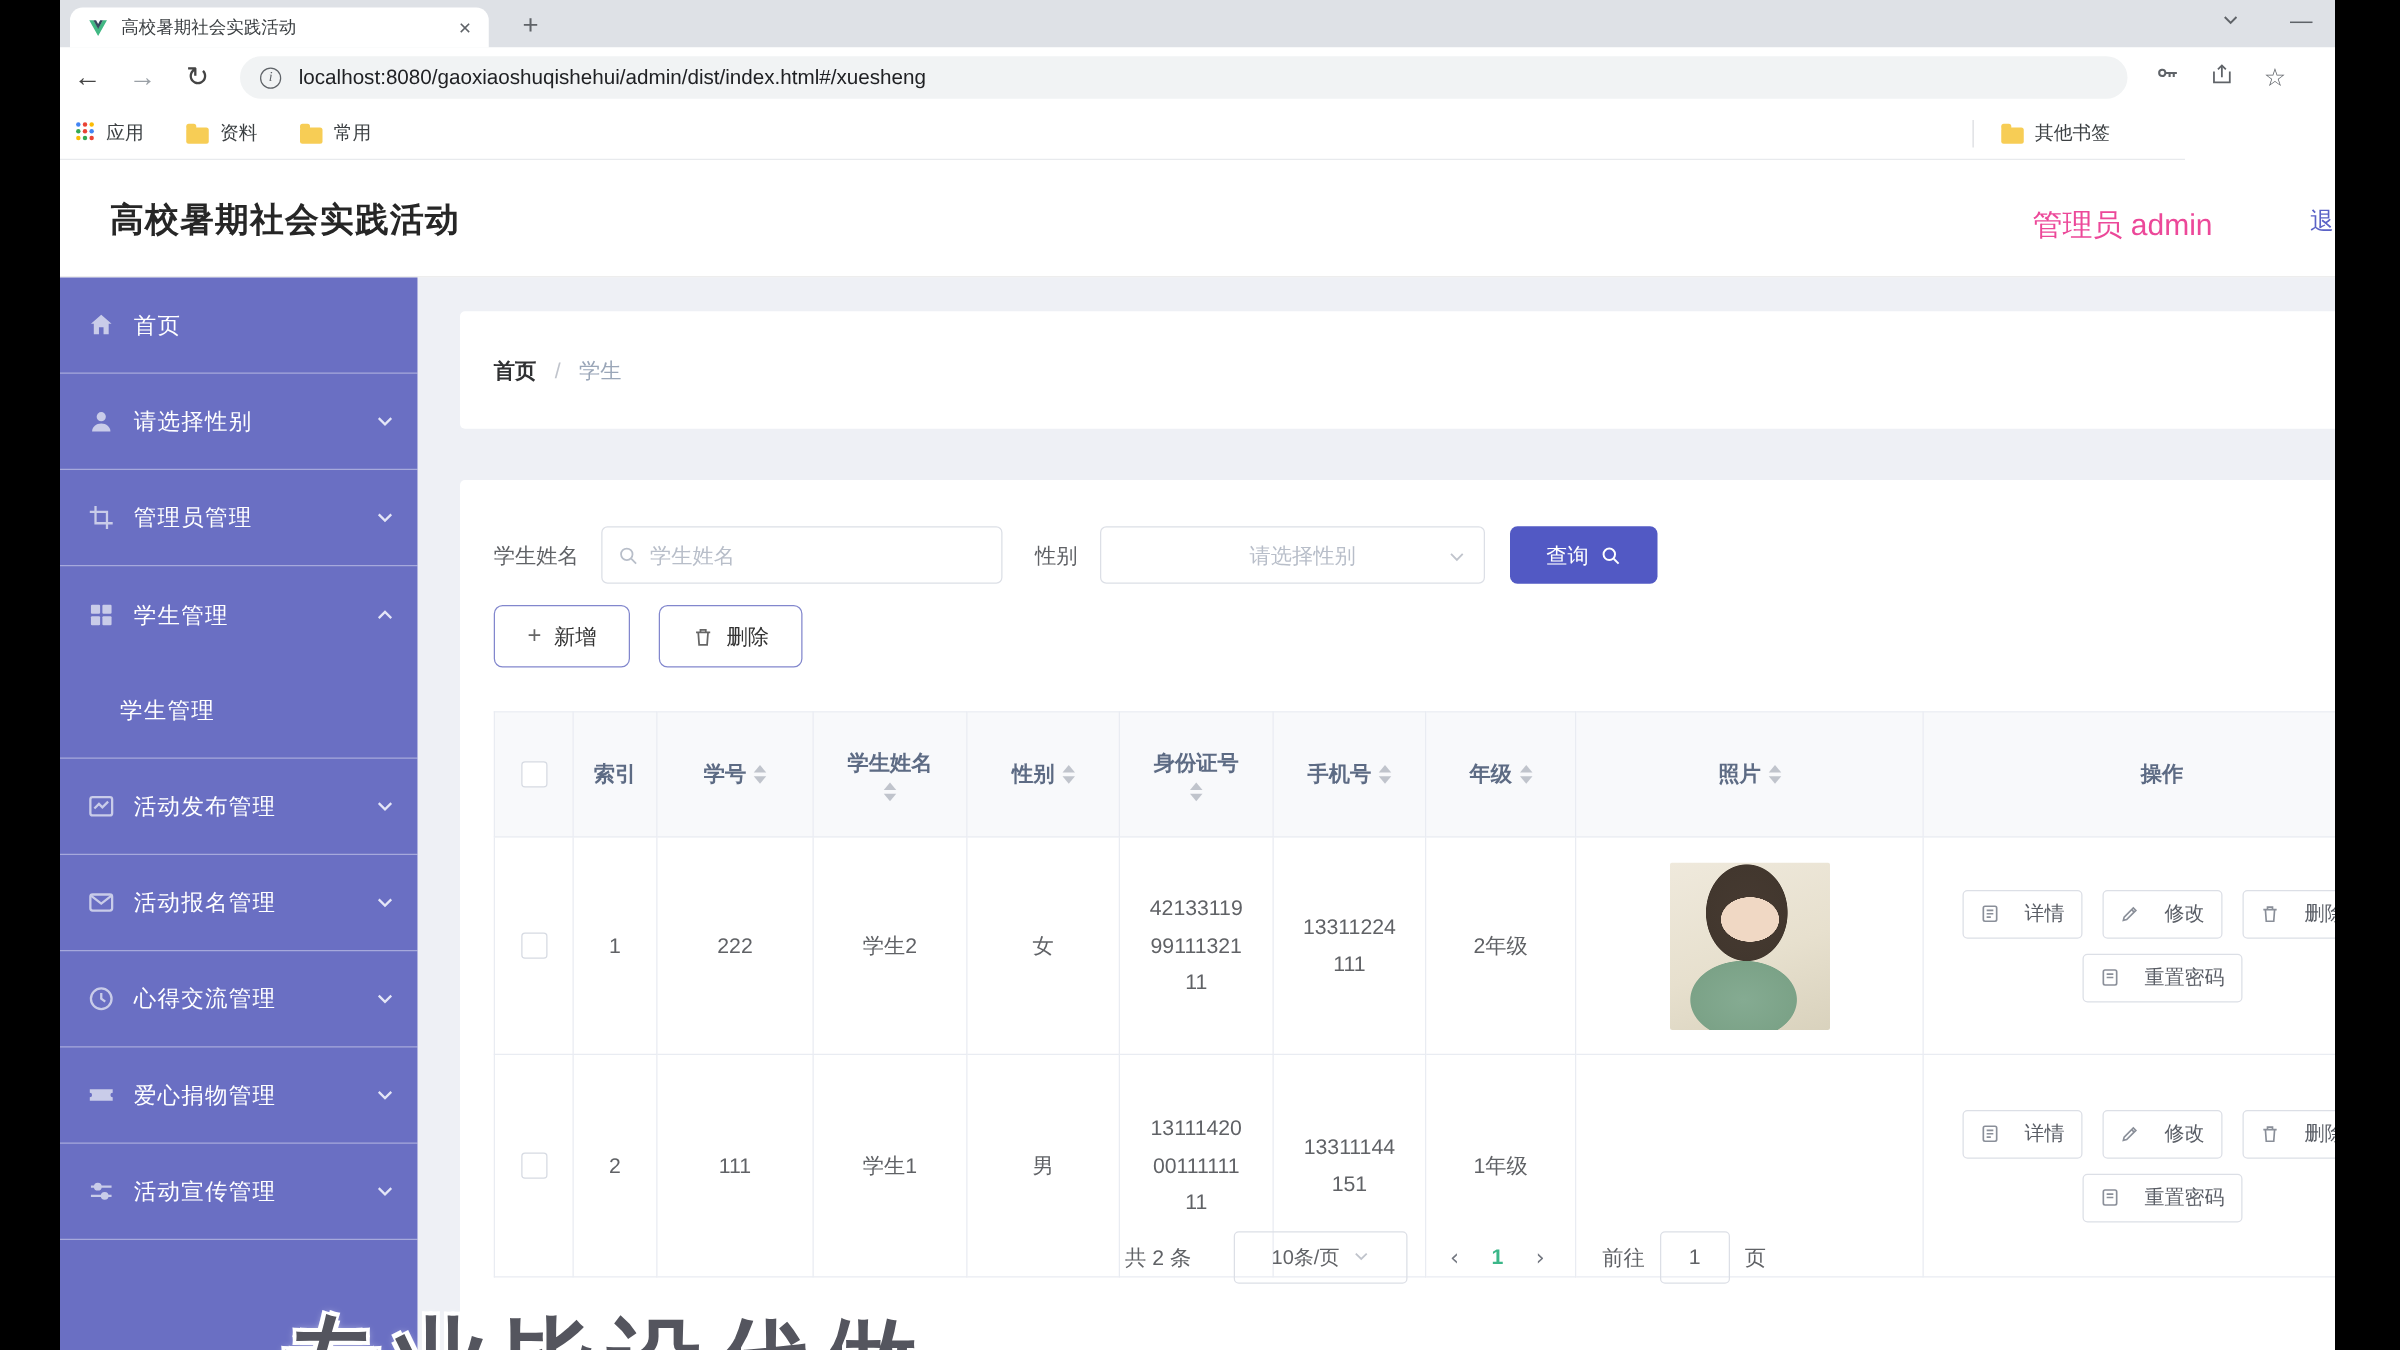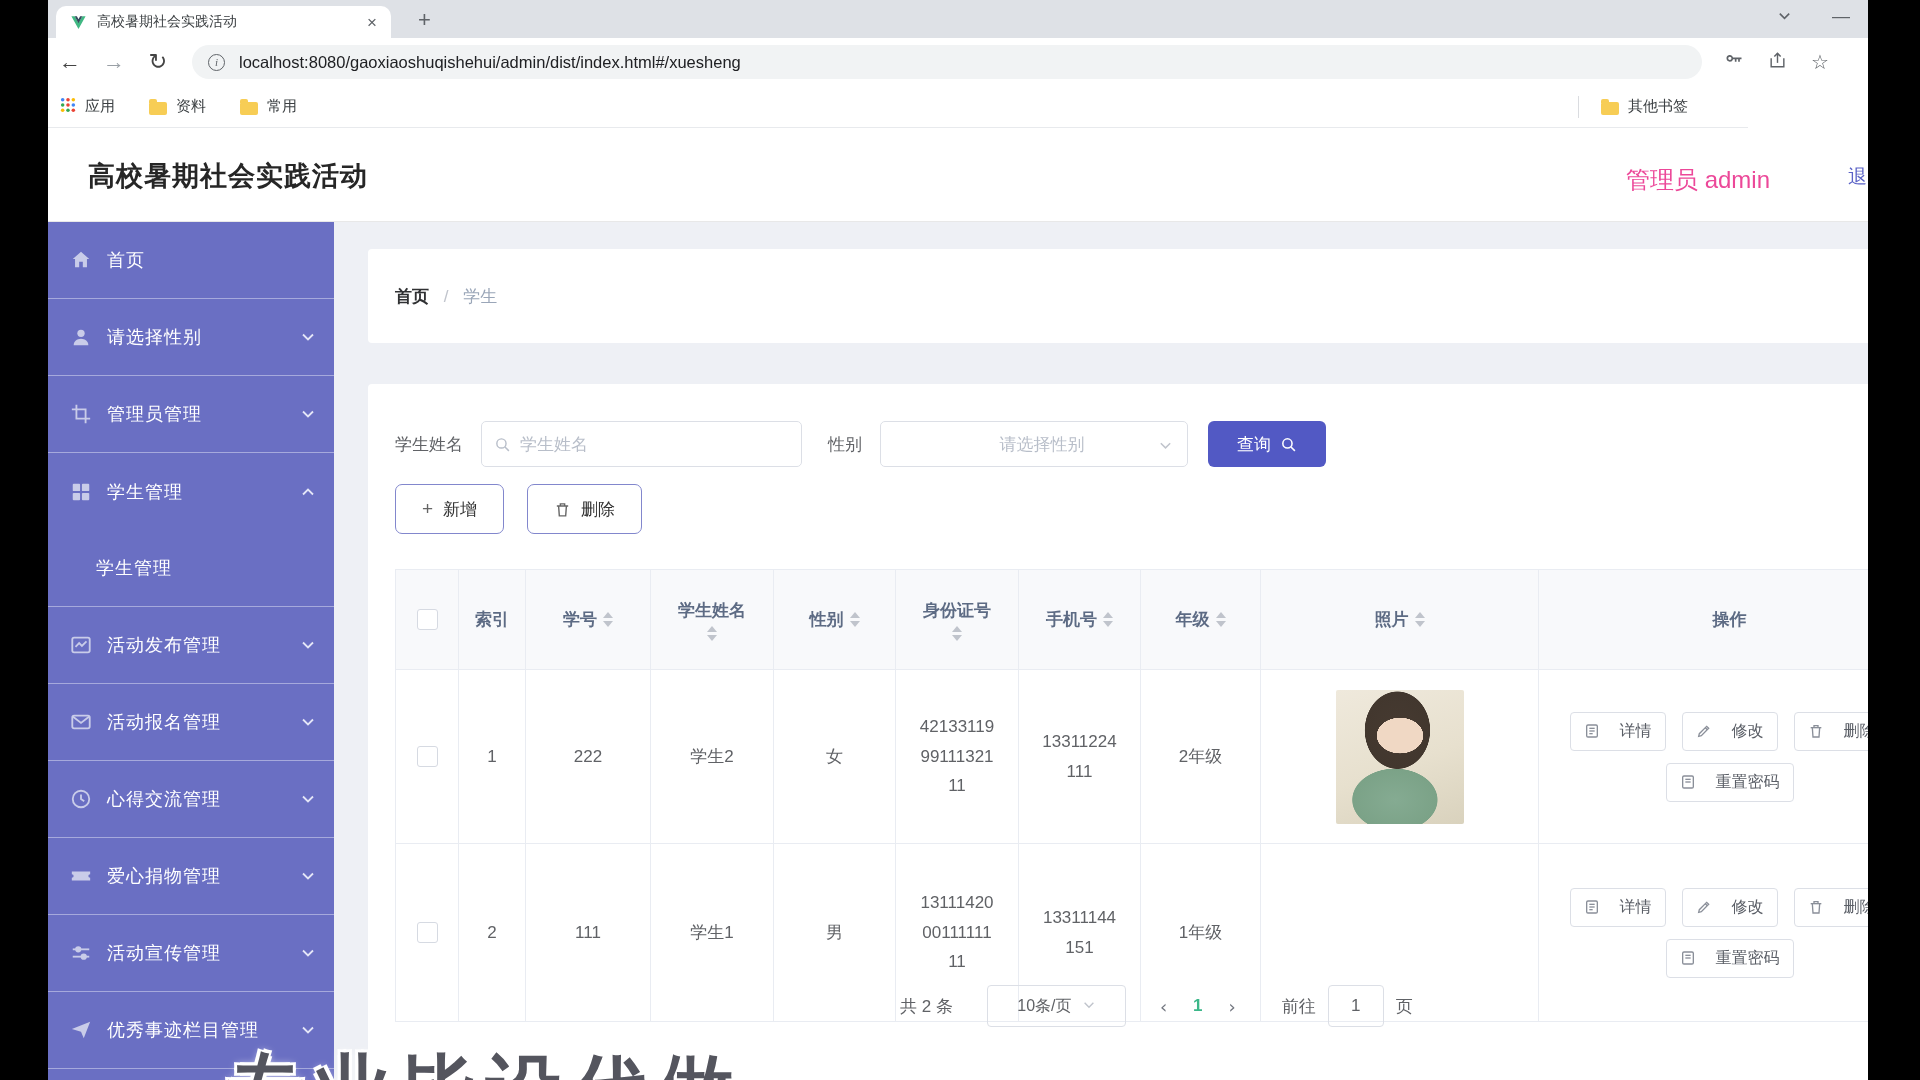--- a/index.html
+++ b/index.html
@@ -353,33 +353,20 @@
   <div class="side-item">
     <span class="side-icon">
       <svg viewBox="0 0 24 24" fill="none" stroke="currentColor" stroke-width="2">
           <line x1="3" y1="8" x2="21" y2="8"></line>
           <circle cx="9" cy="8" r="2.4" fill="currentColor"></circle>
           <line x1="3" y1="16" x2="21" y2="16"></line>
           <circle cx="15" cy="16" r="2.4" fill="currentColor"></circle>
         </svg>
     </span>
     <span class="side-label">活动宣传管理</span>
-    <span class="side-chev">
-      <svg viewBox="0 0 16 16" fill="none" stroke="currentColor" stroke-width="1.8">
-          <polyline points="3,5.5 8,10.5 13,5.5"></polyline>
-        </svg>
-    </span>
-  </div>
-  <div class="side-item">
-    <span class="side-icon">
-      <svg viewBox="0 0 24 24" fill="currentColor">
-          <path d="M2 11l20-8-7 18-3-7z"></path>
-        </svg>
-    </span>
-    <span class="side-label">优秀事迹栏目管理</span>
     <span class="side-chev">
       <svg viewBox="0 0 16 16" fill="none" stroke="currentColor" stroke-width="1.8">
           <polyline points="3,5.5 8,10.5 13,5.5"></polyline>
         </svg>
     </span>
   </div>
 </div>
 
 <div class="crumb-card">
   <div class="crumb">

